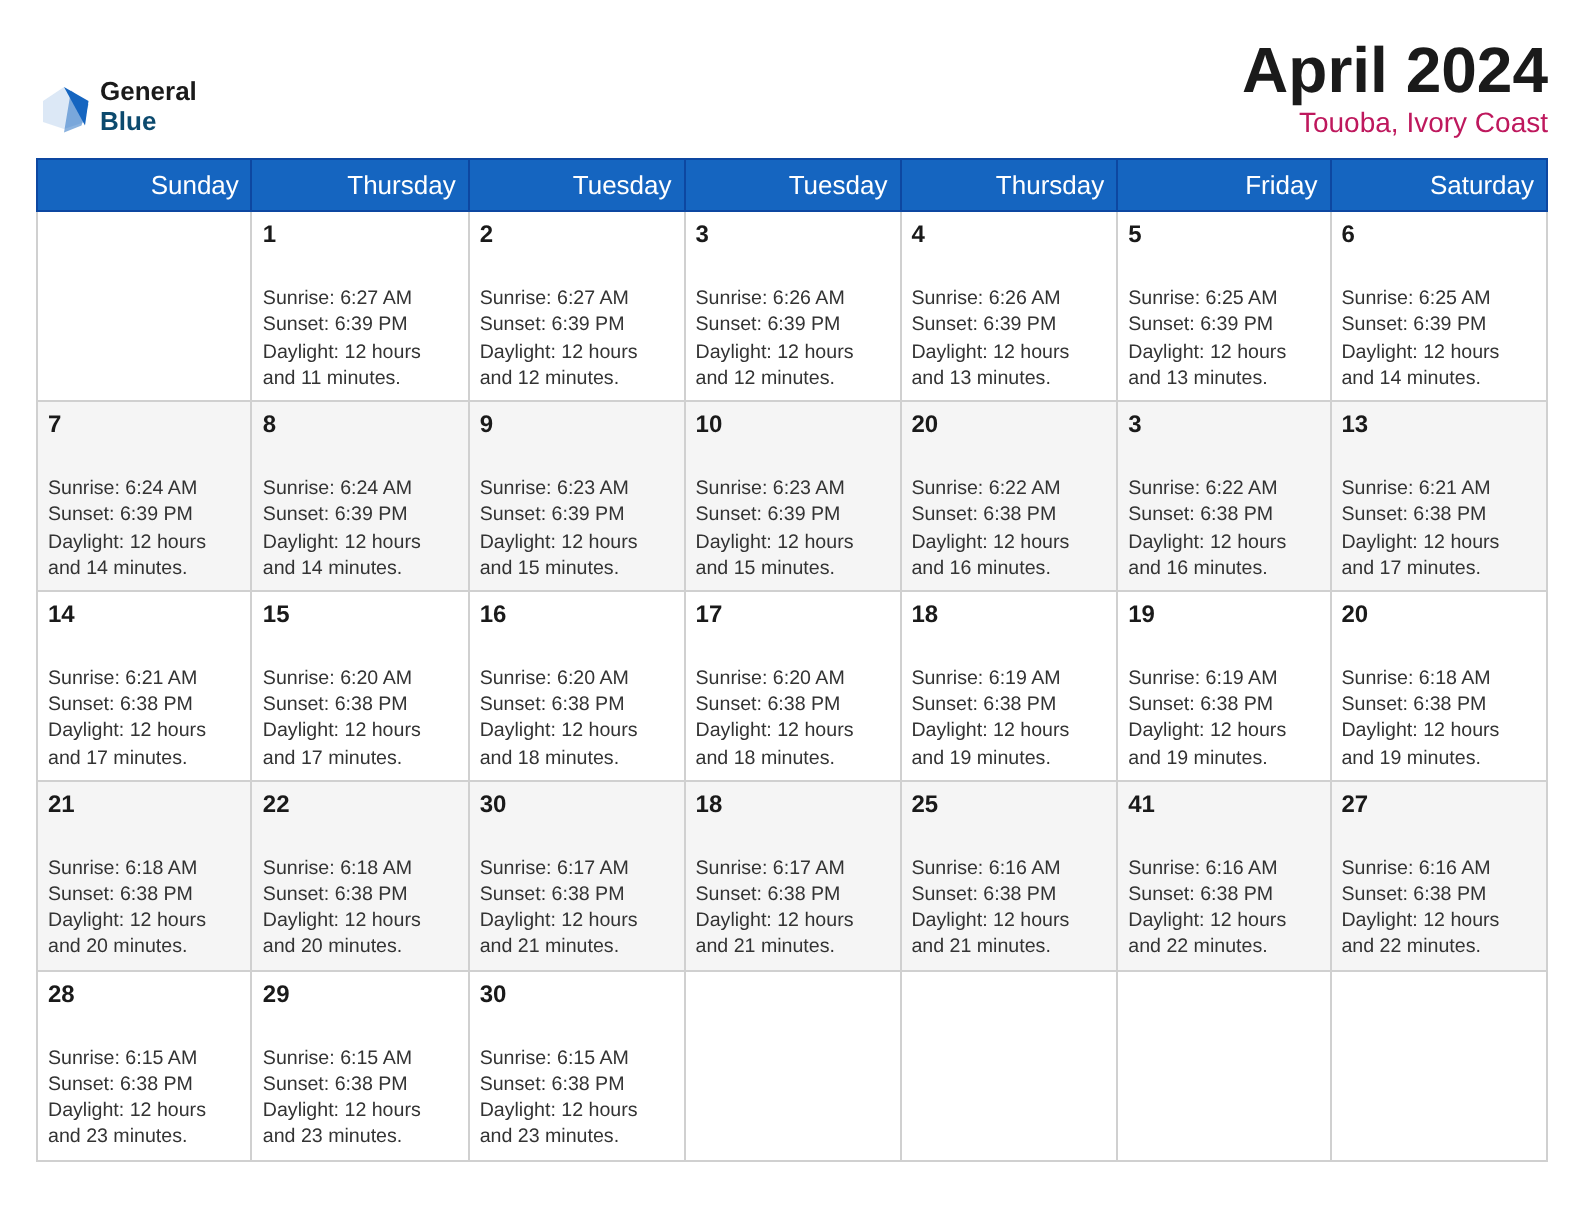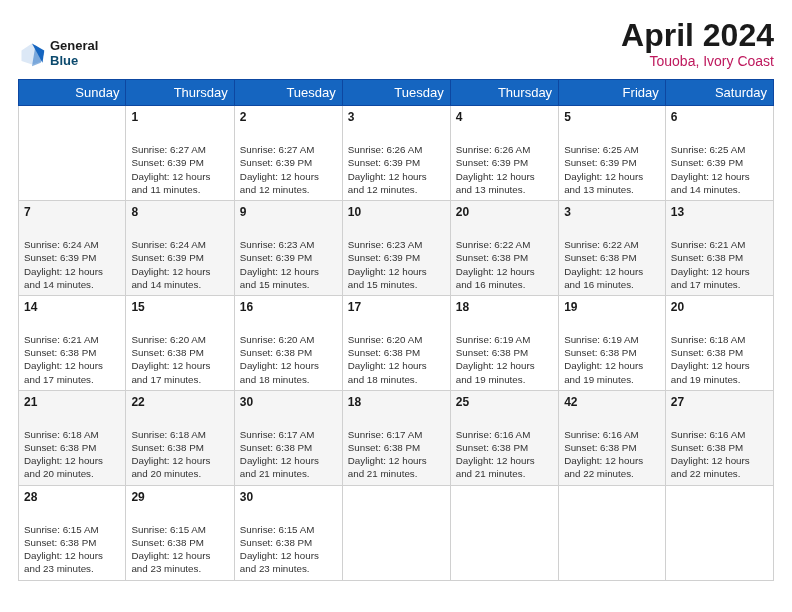--- a/index.html
+++ b/index.html
@@ -232,21 +232,21 @@
           </td>
           <td>
             <span class="day-num">18</span>
             <div class="day-detail">Sunrise: 6:17 AM<br>Sunset: 6:38 PM<br>Daylight: 12 hours<br>and 21 minutes.</div>
           </td>
           <td>
             <span class="day-num">25</span>
             <div class="day-detail">Sunrise: 6:16 AM<br>Sunset: 6:38 PM<br>Daylight: 12 hours<br>and 21 minutes.</div>
           </td>
           <td>
-            <span class="day-num">42</span>
+            <span class="day-num">41</span>
             <div class="day-detail">Sunrise: 6:16 AM<br>Sunset: 6:38 PM<br>Daylight: 12 hours<br>and 22 minutes.</div>
           </td>
           <td>
             <span class="day-num">27</span>
             <div class="day-detail">Sunrise: 6:16 AM<br>Sunset: 6:38 PM<br>Daylight: 12 hours<br>and 22 minutes.</div>
           </td>
         </tr>
         <tr>
           <td>
             <span class="day-num">28</span>

